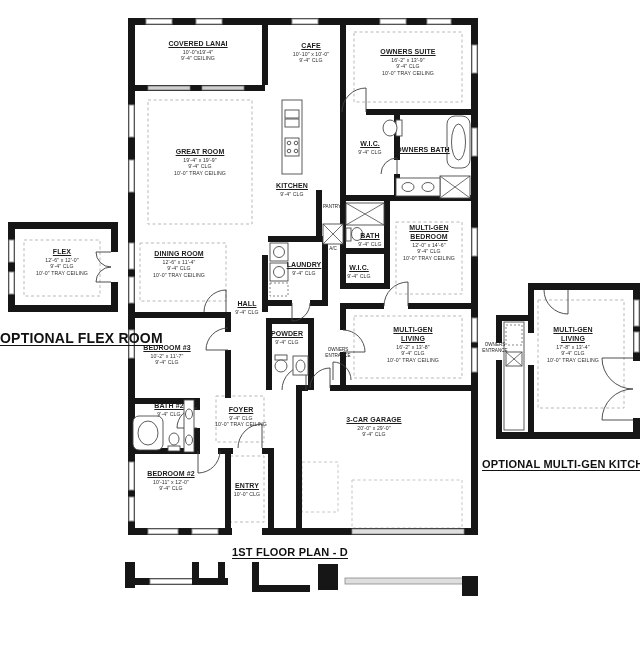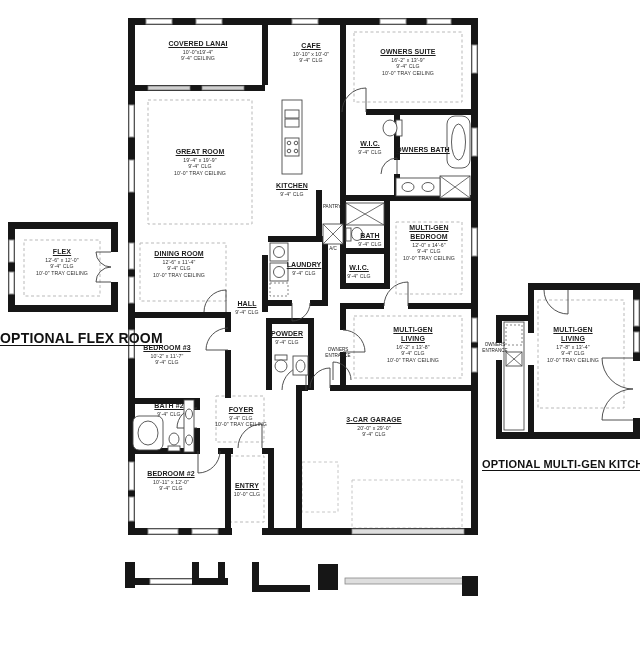--- a/index.html
+++ b/index.html
@@ -383,14 +383,15 @@
 <div class="tinylbl" style="left:480px;top:342px;width:30px">
   <span class="tiny">OWNERS</span>
   <span class="tiny">ENTRANCE</span>
 </div>
 <div class="tinylbl" style="left:321px;top:246px;width:24px">
   <span class="tiny">A/C</span>
 </div>
 
 <div class="sec" style="left:0px;top:330px;width:109px;font-size:14px">OPTIONAL FLEX ROOM</div>
 <div class="sec" style="left:482px;top:458px;width:158px">OPTIONAL MULTI-GEN KITCHEN</div>
+<div class="sec" style="left:210px;top:546px;width:160px">1ST FLOOR PLAN - D</div>
 
 </div>
 
 </body></html>

